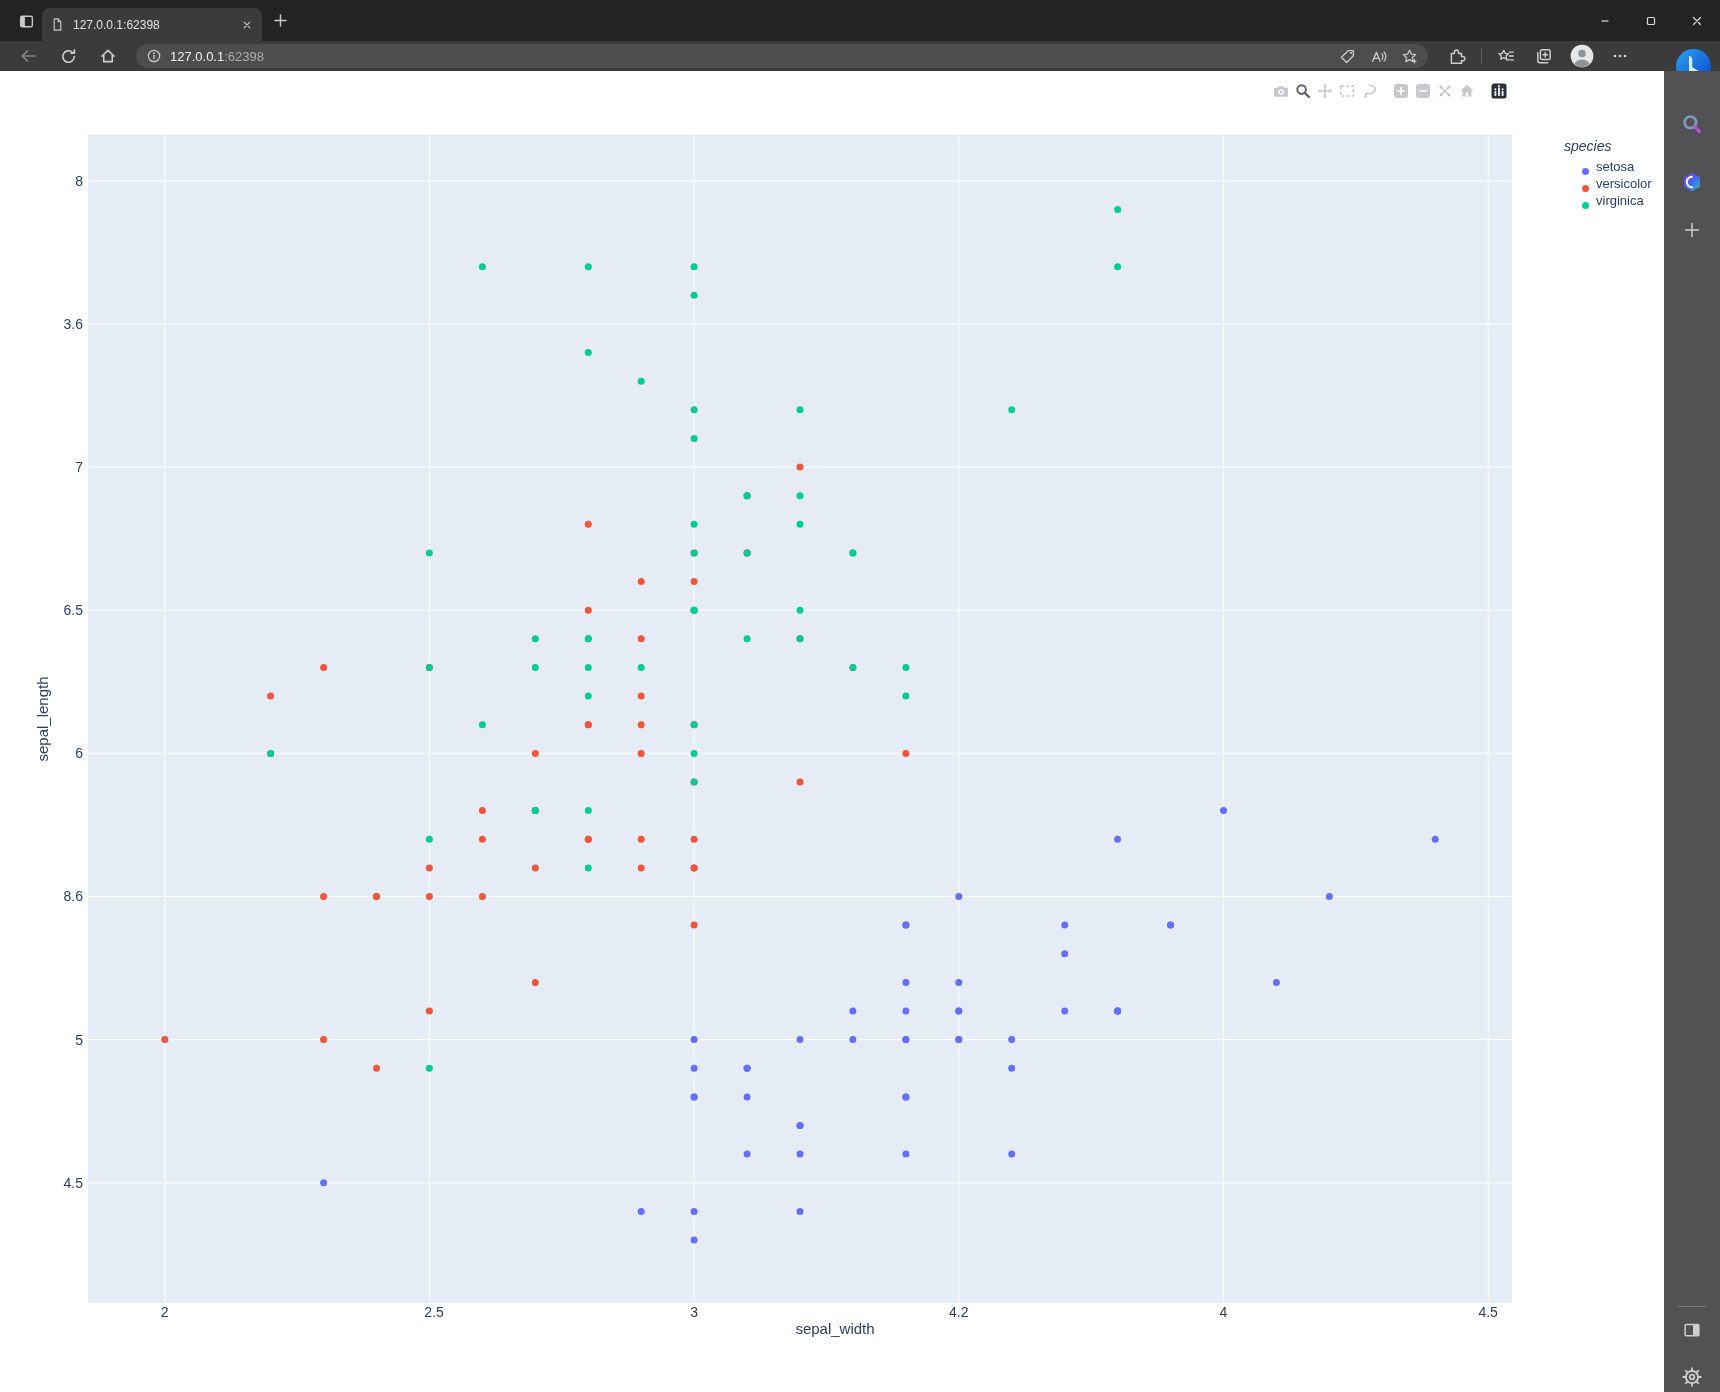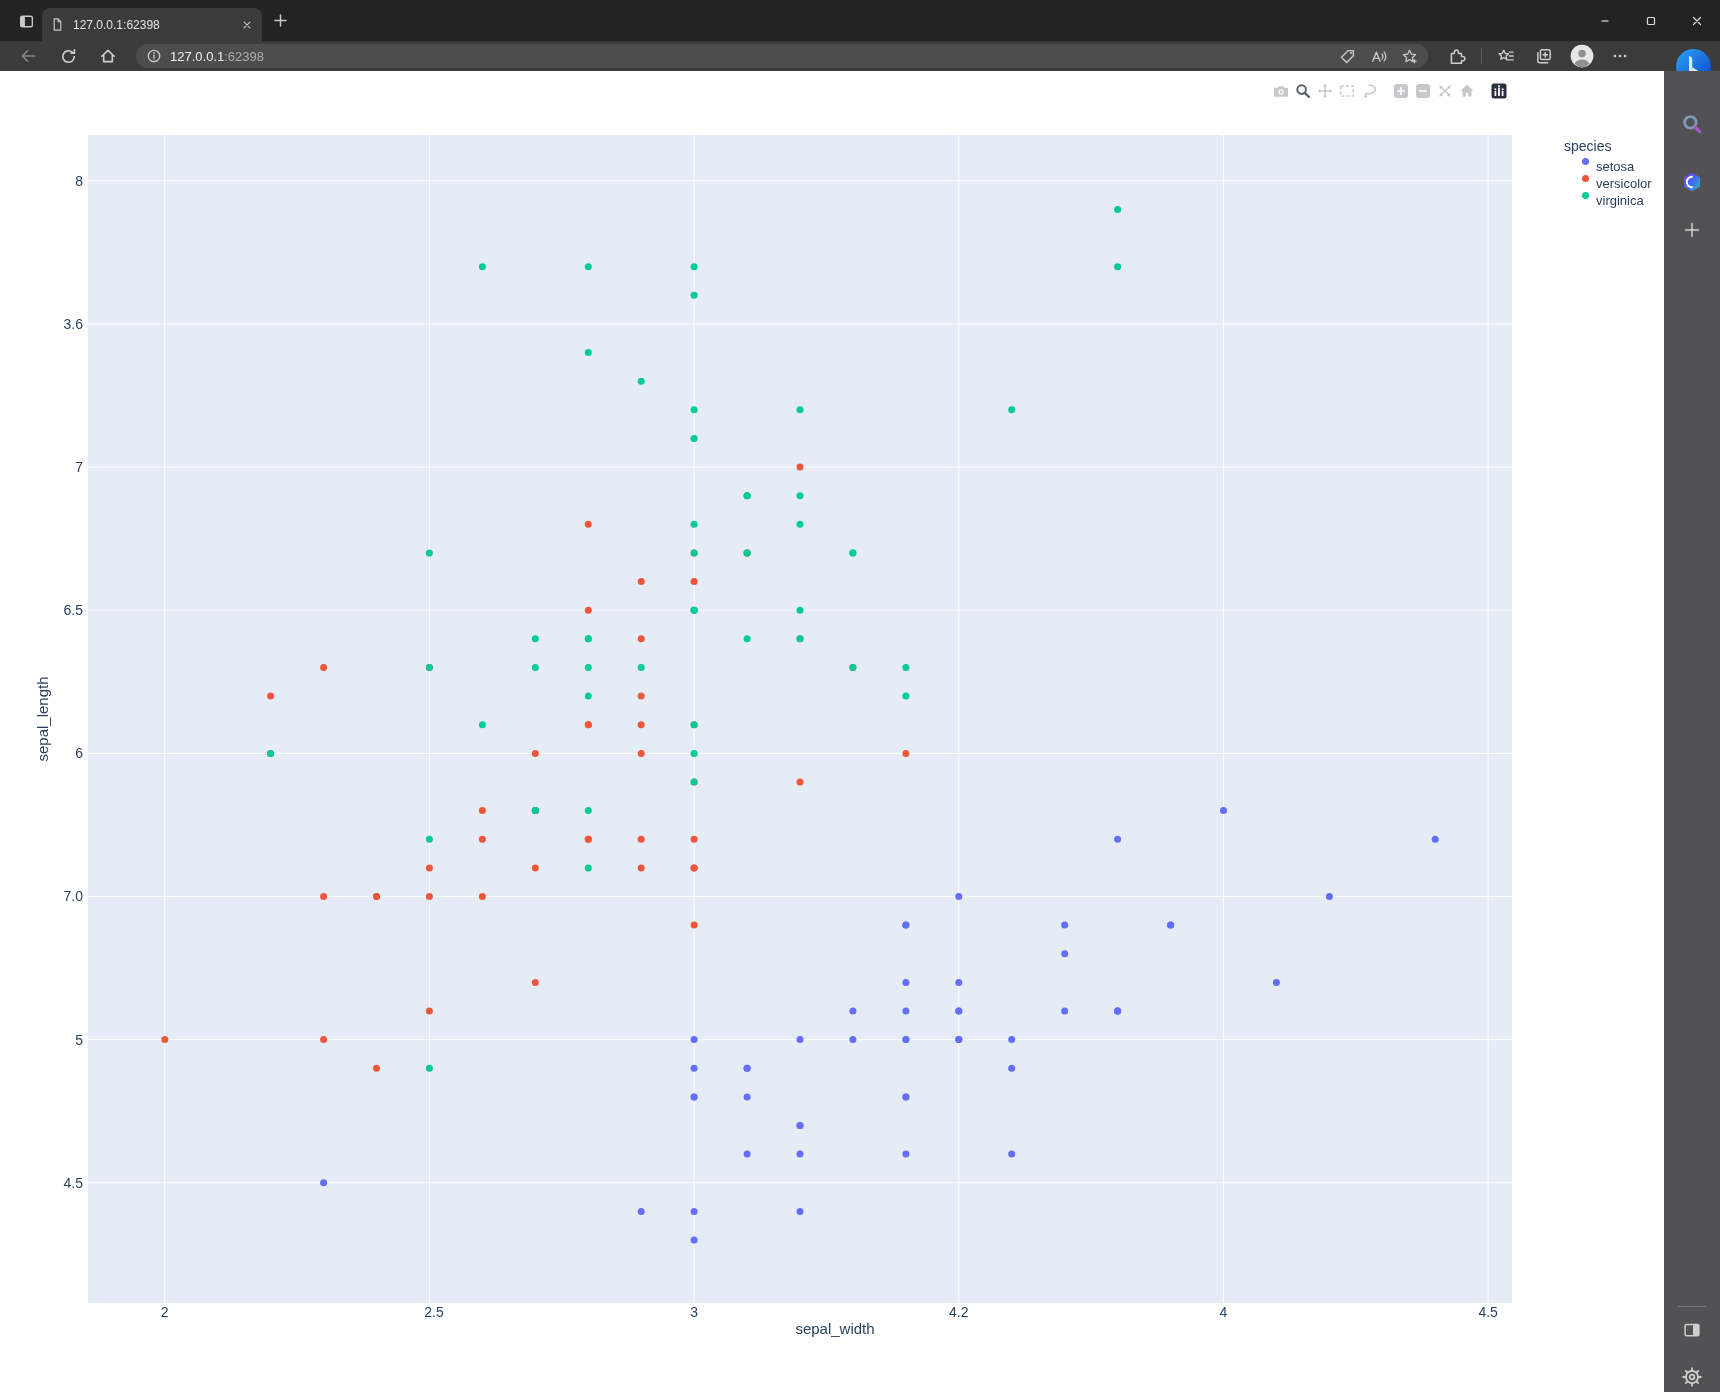--- a/index.html
+++ b/index.html
@@ -32,22 +32,22 @@
   
   #page{left:0;top:71px;width:1664px;height:1321px;background:#ffffff;}
   #chart-svg{position:absolute;left:0;top:71px;}
   .ticklabel{position:absolute;color:#2a3f5f;font-size:14px;line-height:16px;white-space:nowrap;}
   .xtick{width:60px;text-align:center;}
   .ytick{width:50px;text-align:right;}
   .axis-title{position:absolute;color:#2a3f5f;font-size:15px;white-space:nowrap;}
   #y-title{transform:translate(-50%,-50%) rotate(-90deg);}
   #x-title{transform:translate(-50%,0);margin-left:35px;}
   #legend{position:absolute;left:1556px;top:138px;}
-  #legend-title{color:#2a3f5f;font-size:14px;margin:0 0 4px 8px;}
-  .legend-item{display:flex;align-items:flex-start;height:17px;padding-left:26px;cursor:pointer;}
+  #legend-title{color:#2a3f5f;font-size:14px;margin:0 0 4px 8px;font-style:italic;}
+  .legend-item{display:flex;align-items:flex-end;height:17px;padding-left:26px;cursor:pointer;}
   .legend-dot{width:7px;height:7px;border-radius:50%;margin-right:7px;flex:none;}
   .legend-label{color:#2a3f5f;font-size:13px;line-height:17px;}
   #modebar{position:absolute;top:83px;right:213px;display:flex;align-items:center;gap:6px;}
   .mb-btn{width:16px;height:16px;color:#c7c8cc;display:flex;align-items:center;justify-content:center;cursor:pointer;}
   .mb-btn.active{color:#5c616b;}
   .mb-gap{margin-left:10px;}
   svg{display:block;}
 </style>
 </head>
 <body>
@@ -373,21 +373,21 @@
   </svg>
 <div id="tick-layer">
     <div class="ticklabel xtick" style="left: 134.758px; top: 1304px;">2</div>
     <div class="ticklabel xtick" style="left: 404px; top: 1304px;">2.5</div>
     <div class="ticklabel xtick" style="left: 664.126px; top: 1304px;">3</div>
     <div class="ticklabel xtick" style="left: 928.81px; top: 1304px;">4.2</div>
     <div class="ticklabel xtick" style="left: 1193.49px; top: 1304px;">4</div>
     <div class="ticklabel xtick" style="left: 1458.18px; top: 1304px;">4.5</div>
     <div class="ticklabel ytick" style="left: 33px; top: 1174.76px;">4.5</div>
     <div class="ticklabel ytick" style="left: 33px; top: 1031.63px;">5</div>
-    <div class="ticklabel ytick" style="left: 33px; top: 888.49px;">7.0</div>
+    <div class="ticklabel ytick" style="left: 33px; top: 888.49px;">8.6</div>
     <div class="ticklabel ytick" style="left: 33px; top: 745.353px;">6</div>
     <div class="ticklabel ytick" style="left: 33px; top: 602.216px;">6.5</div>
     <div class="ticklabel ytick" style="left: 33px; top: 459.078px;">7</div>
     <div class="ticklabel ytick" style="left: 33px; top: 315.941px;">3.6</div>
     <div class="ticklabel ytick" style="left: 33px; top: 172.804px;">8</div>
   </div>
 
 <div id="x-title" class="axis-title" style="left:800px;top:1320px;">sepal_width</div>
 <div id="y-title" class="axis-title" style="left:42px;top:719px;">sepal_length</div>
 

